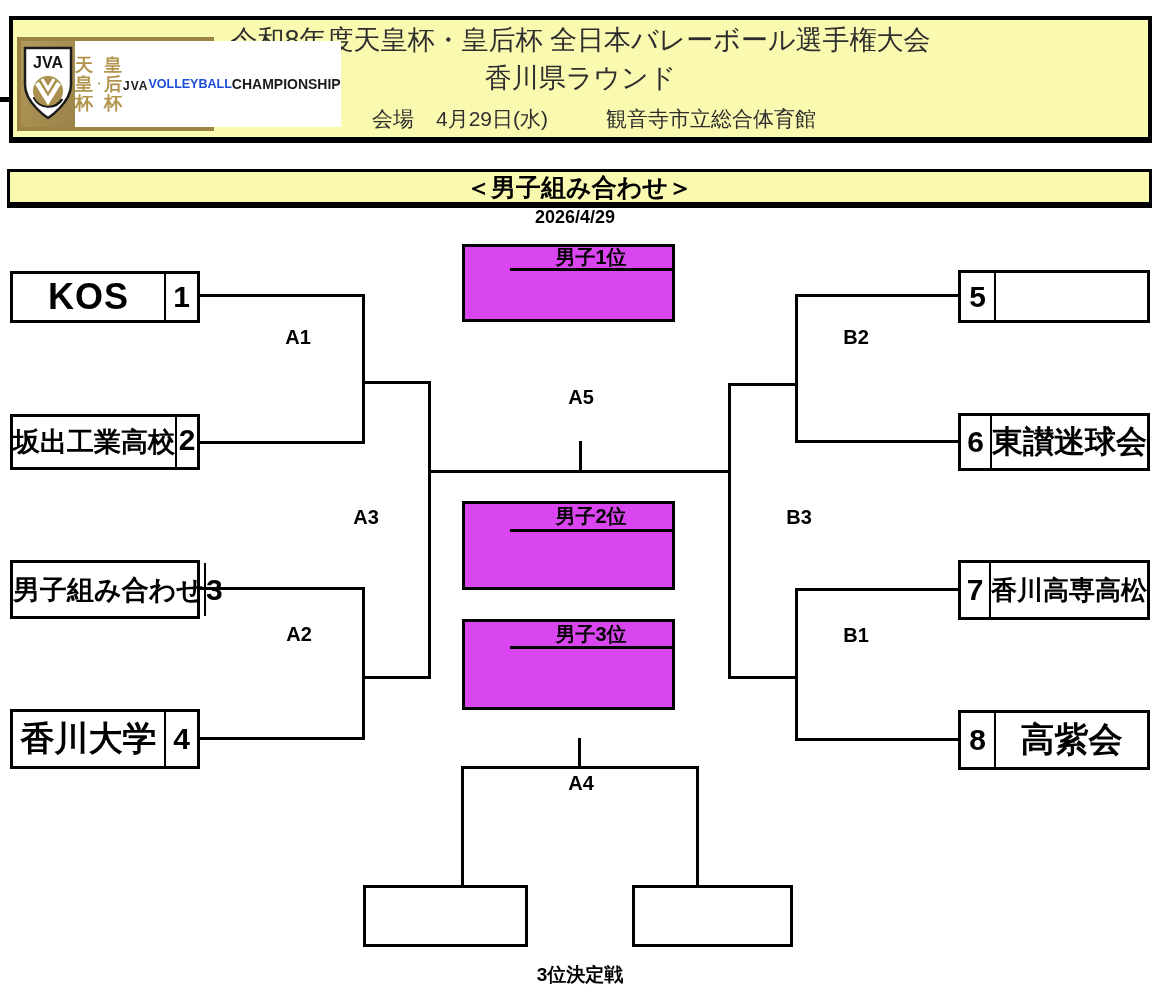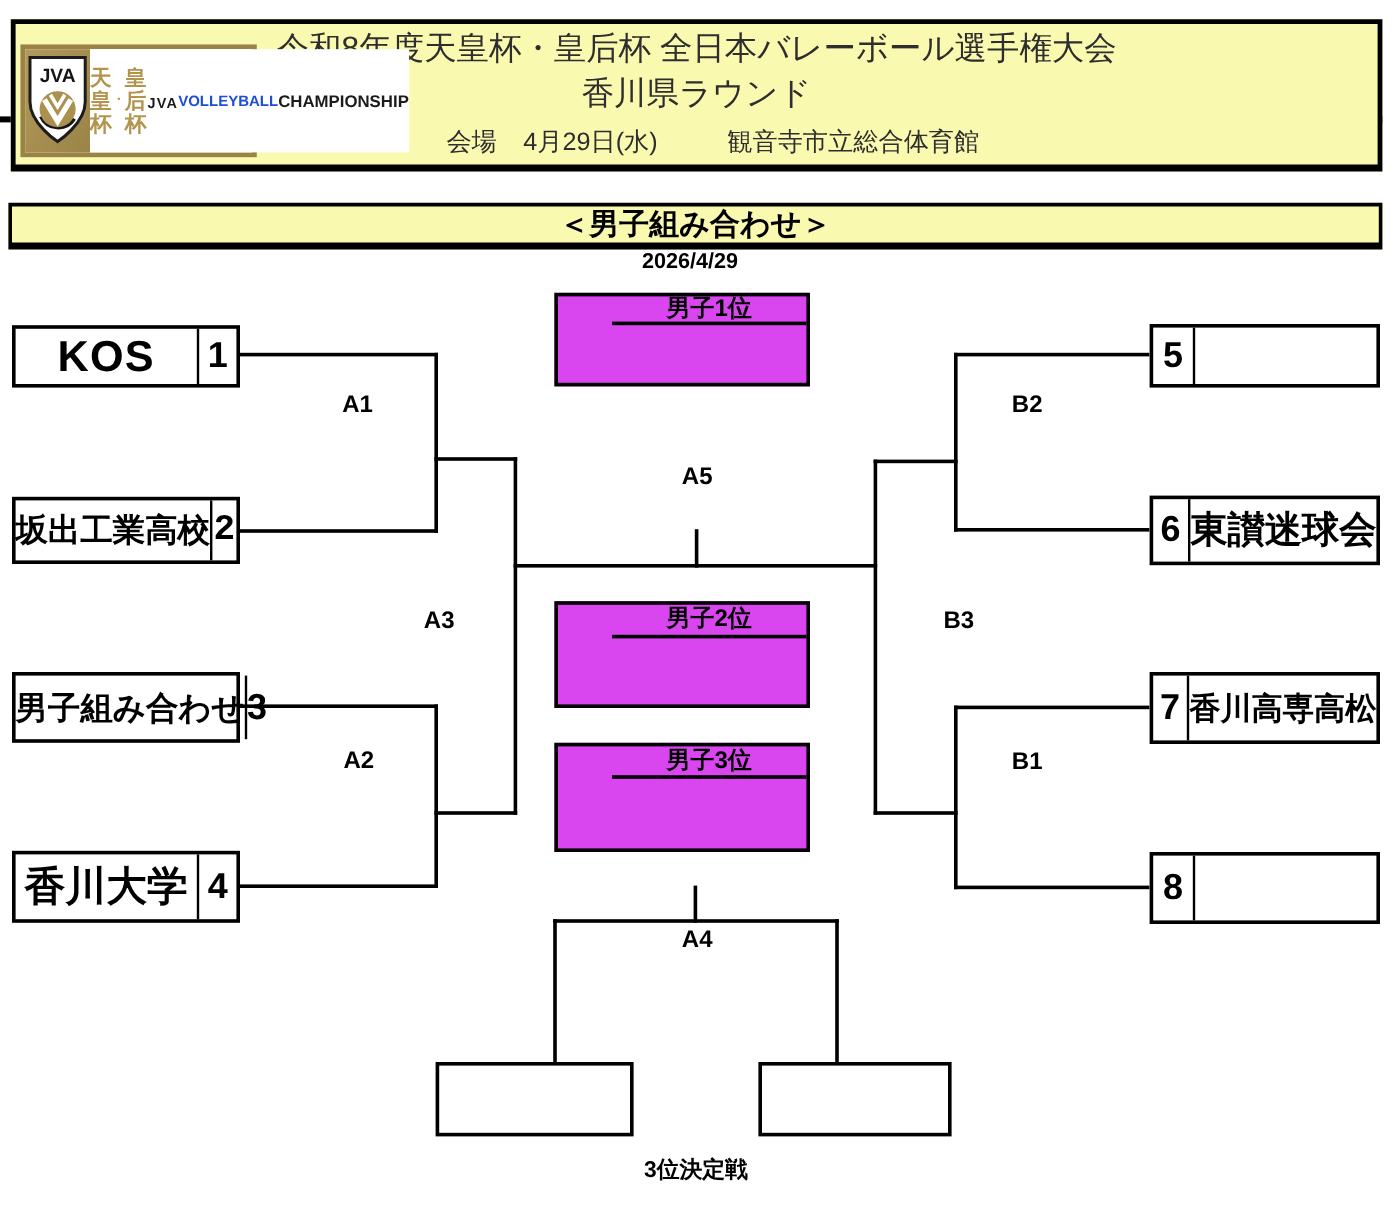--- a/index.html
+++ b/index.html
@@ -174,20 +174,21 @@
 <div class="tb tb-r" id="t6">
   <div class="cell seed">6</div>
   <div class="cell name">東讃迷球会</div>
 </div>
 <div class="tb tb-r" id="t7">
   <div class="cell seed">7</div>
   <div class="cell name">香川高専高松</div>
 </div>
 <div class="tb tb-r" id="t8">
   <div class="cell seed">8</div>
+  <div class="cell name">高紫会</div>
 </div>
 
 <div class="rb" id="rb1">
   <div class="rb-header">男子1位</div>
 </div>
 <div class="rb" id="rb2">
   <div class="rb-header">男子2位</div>
 </div>
 <div class="rb" id="rb3">
   <div class="rb-header">男子3位</div>

